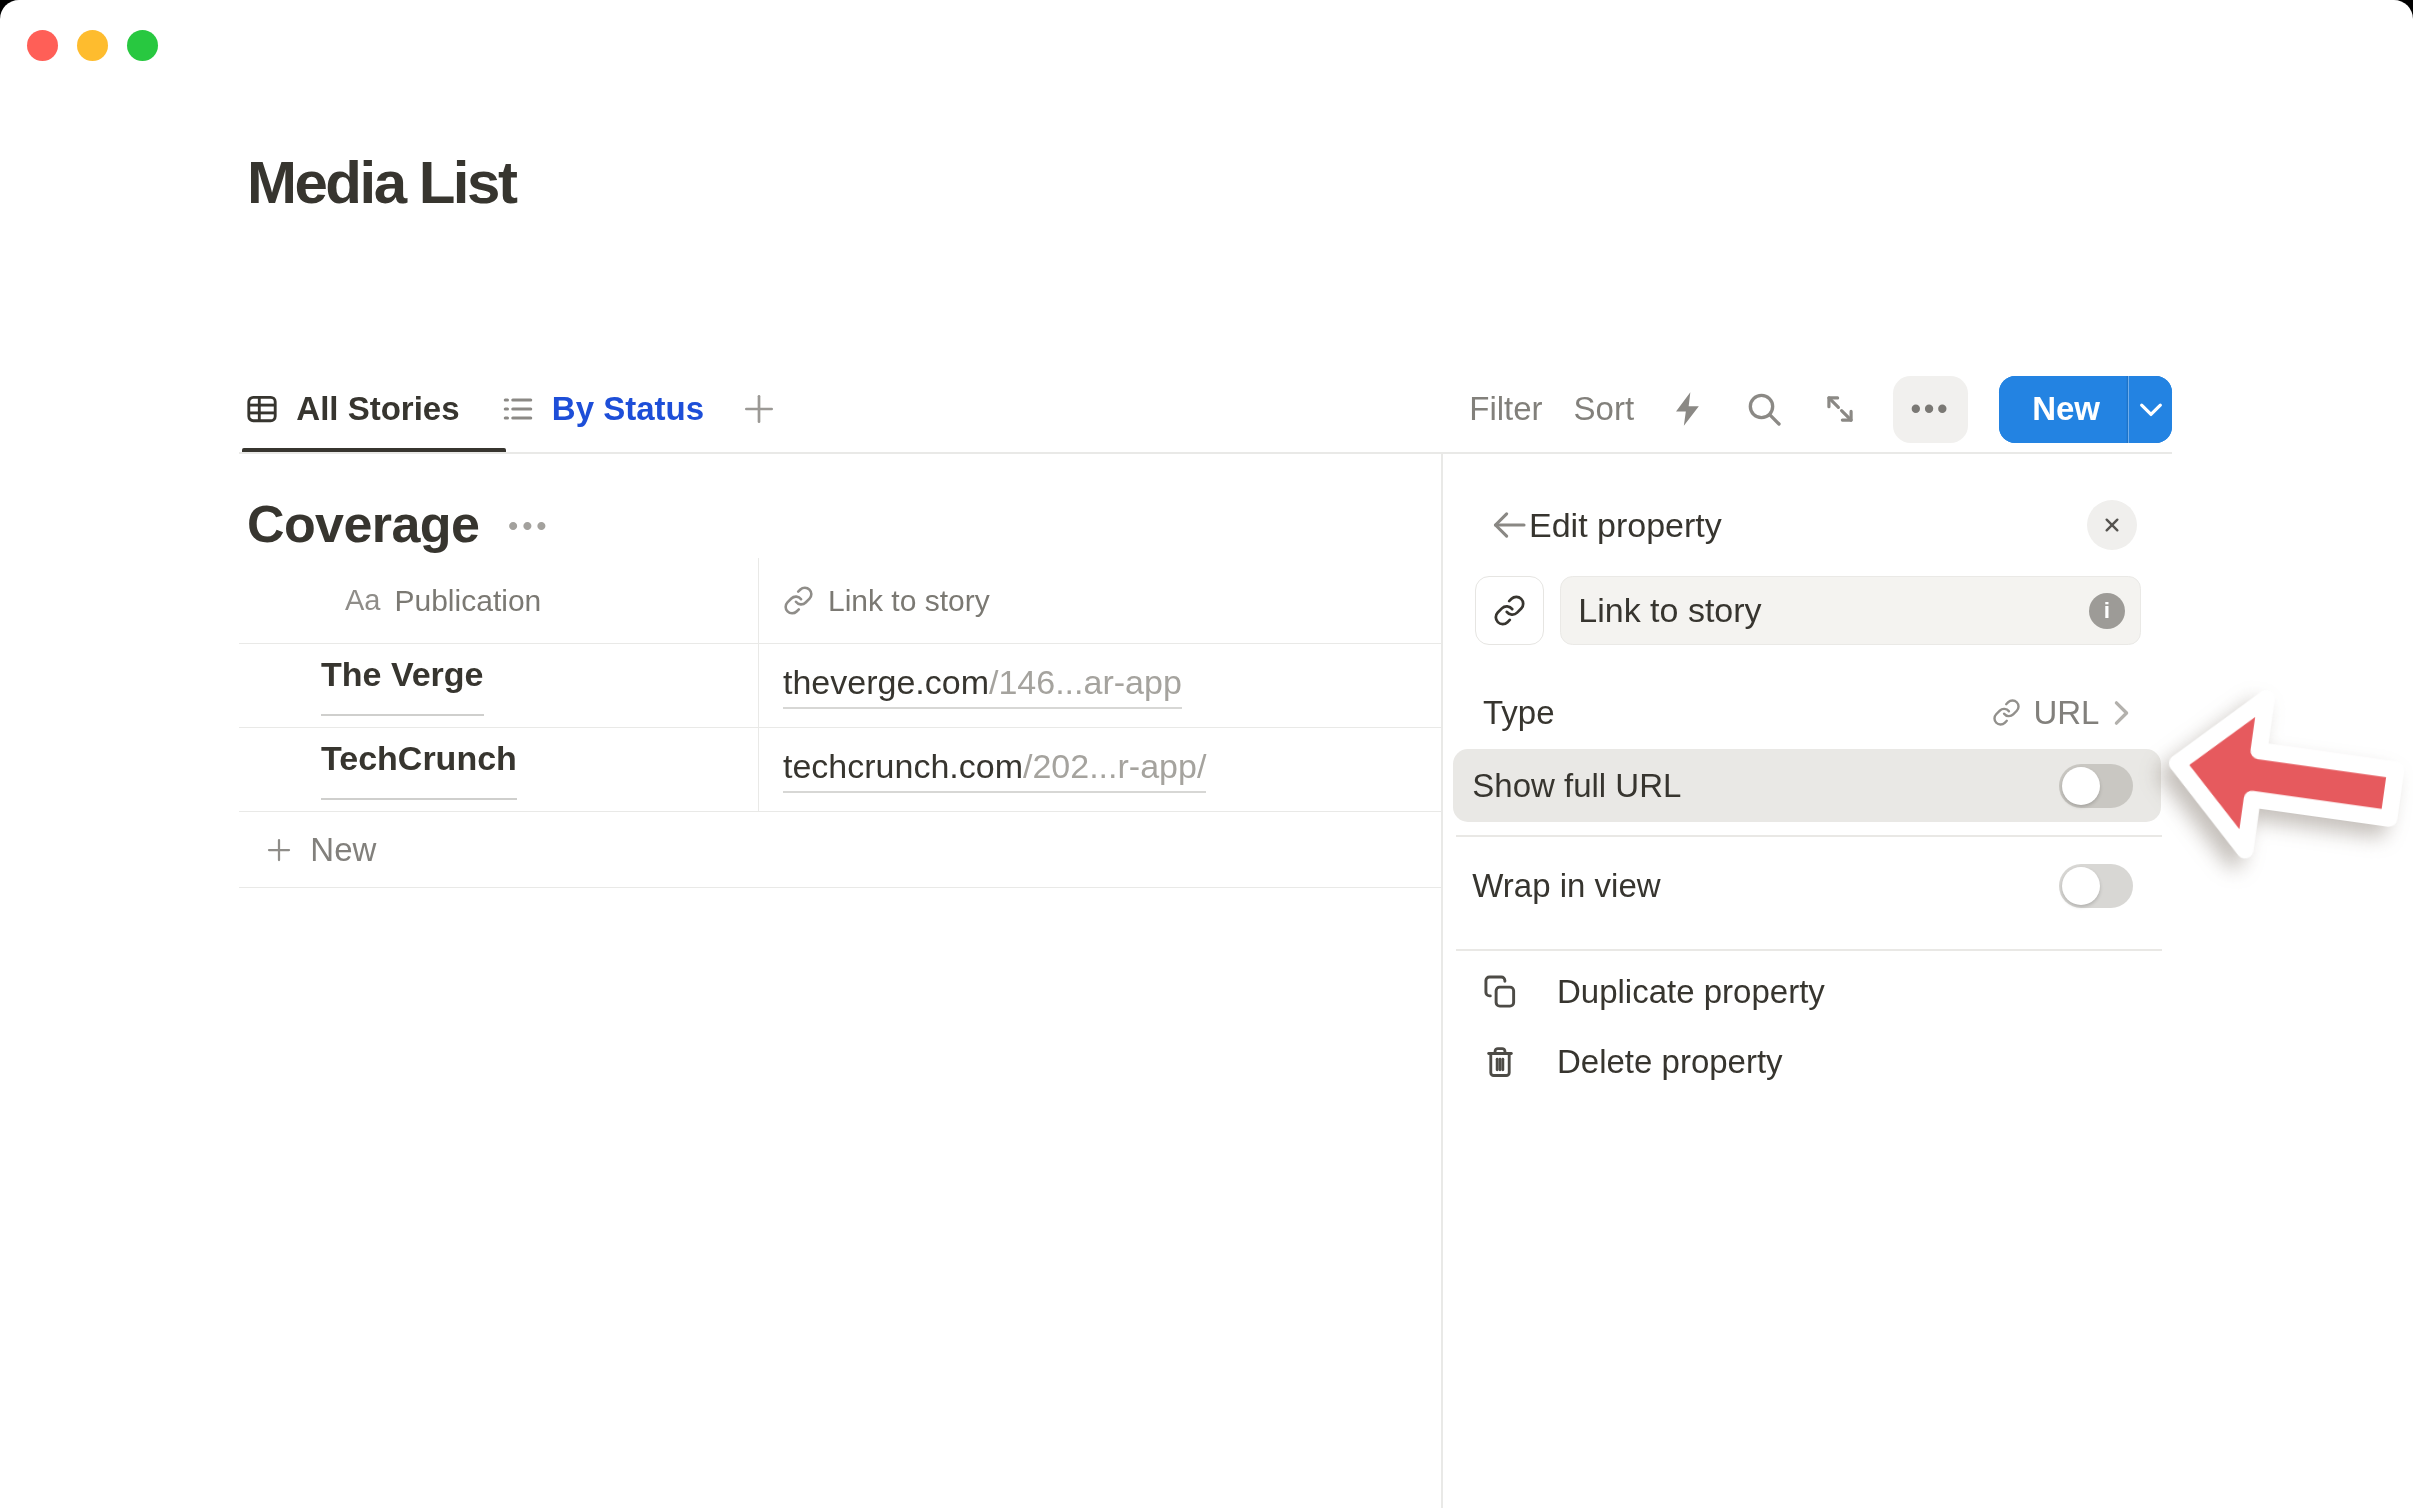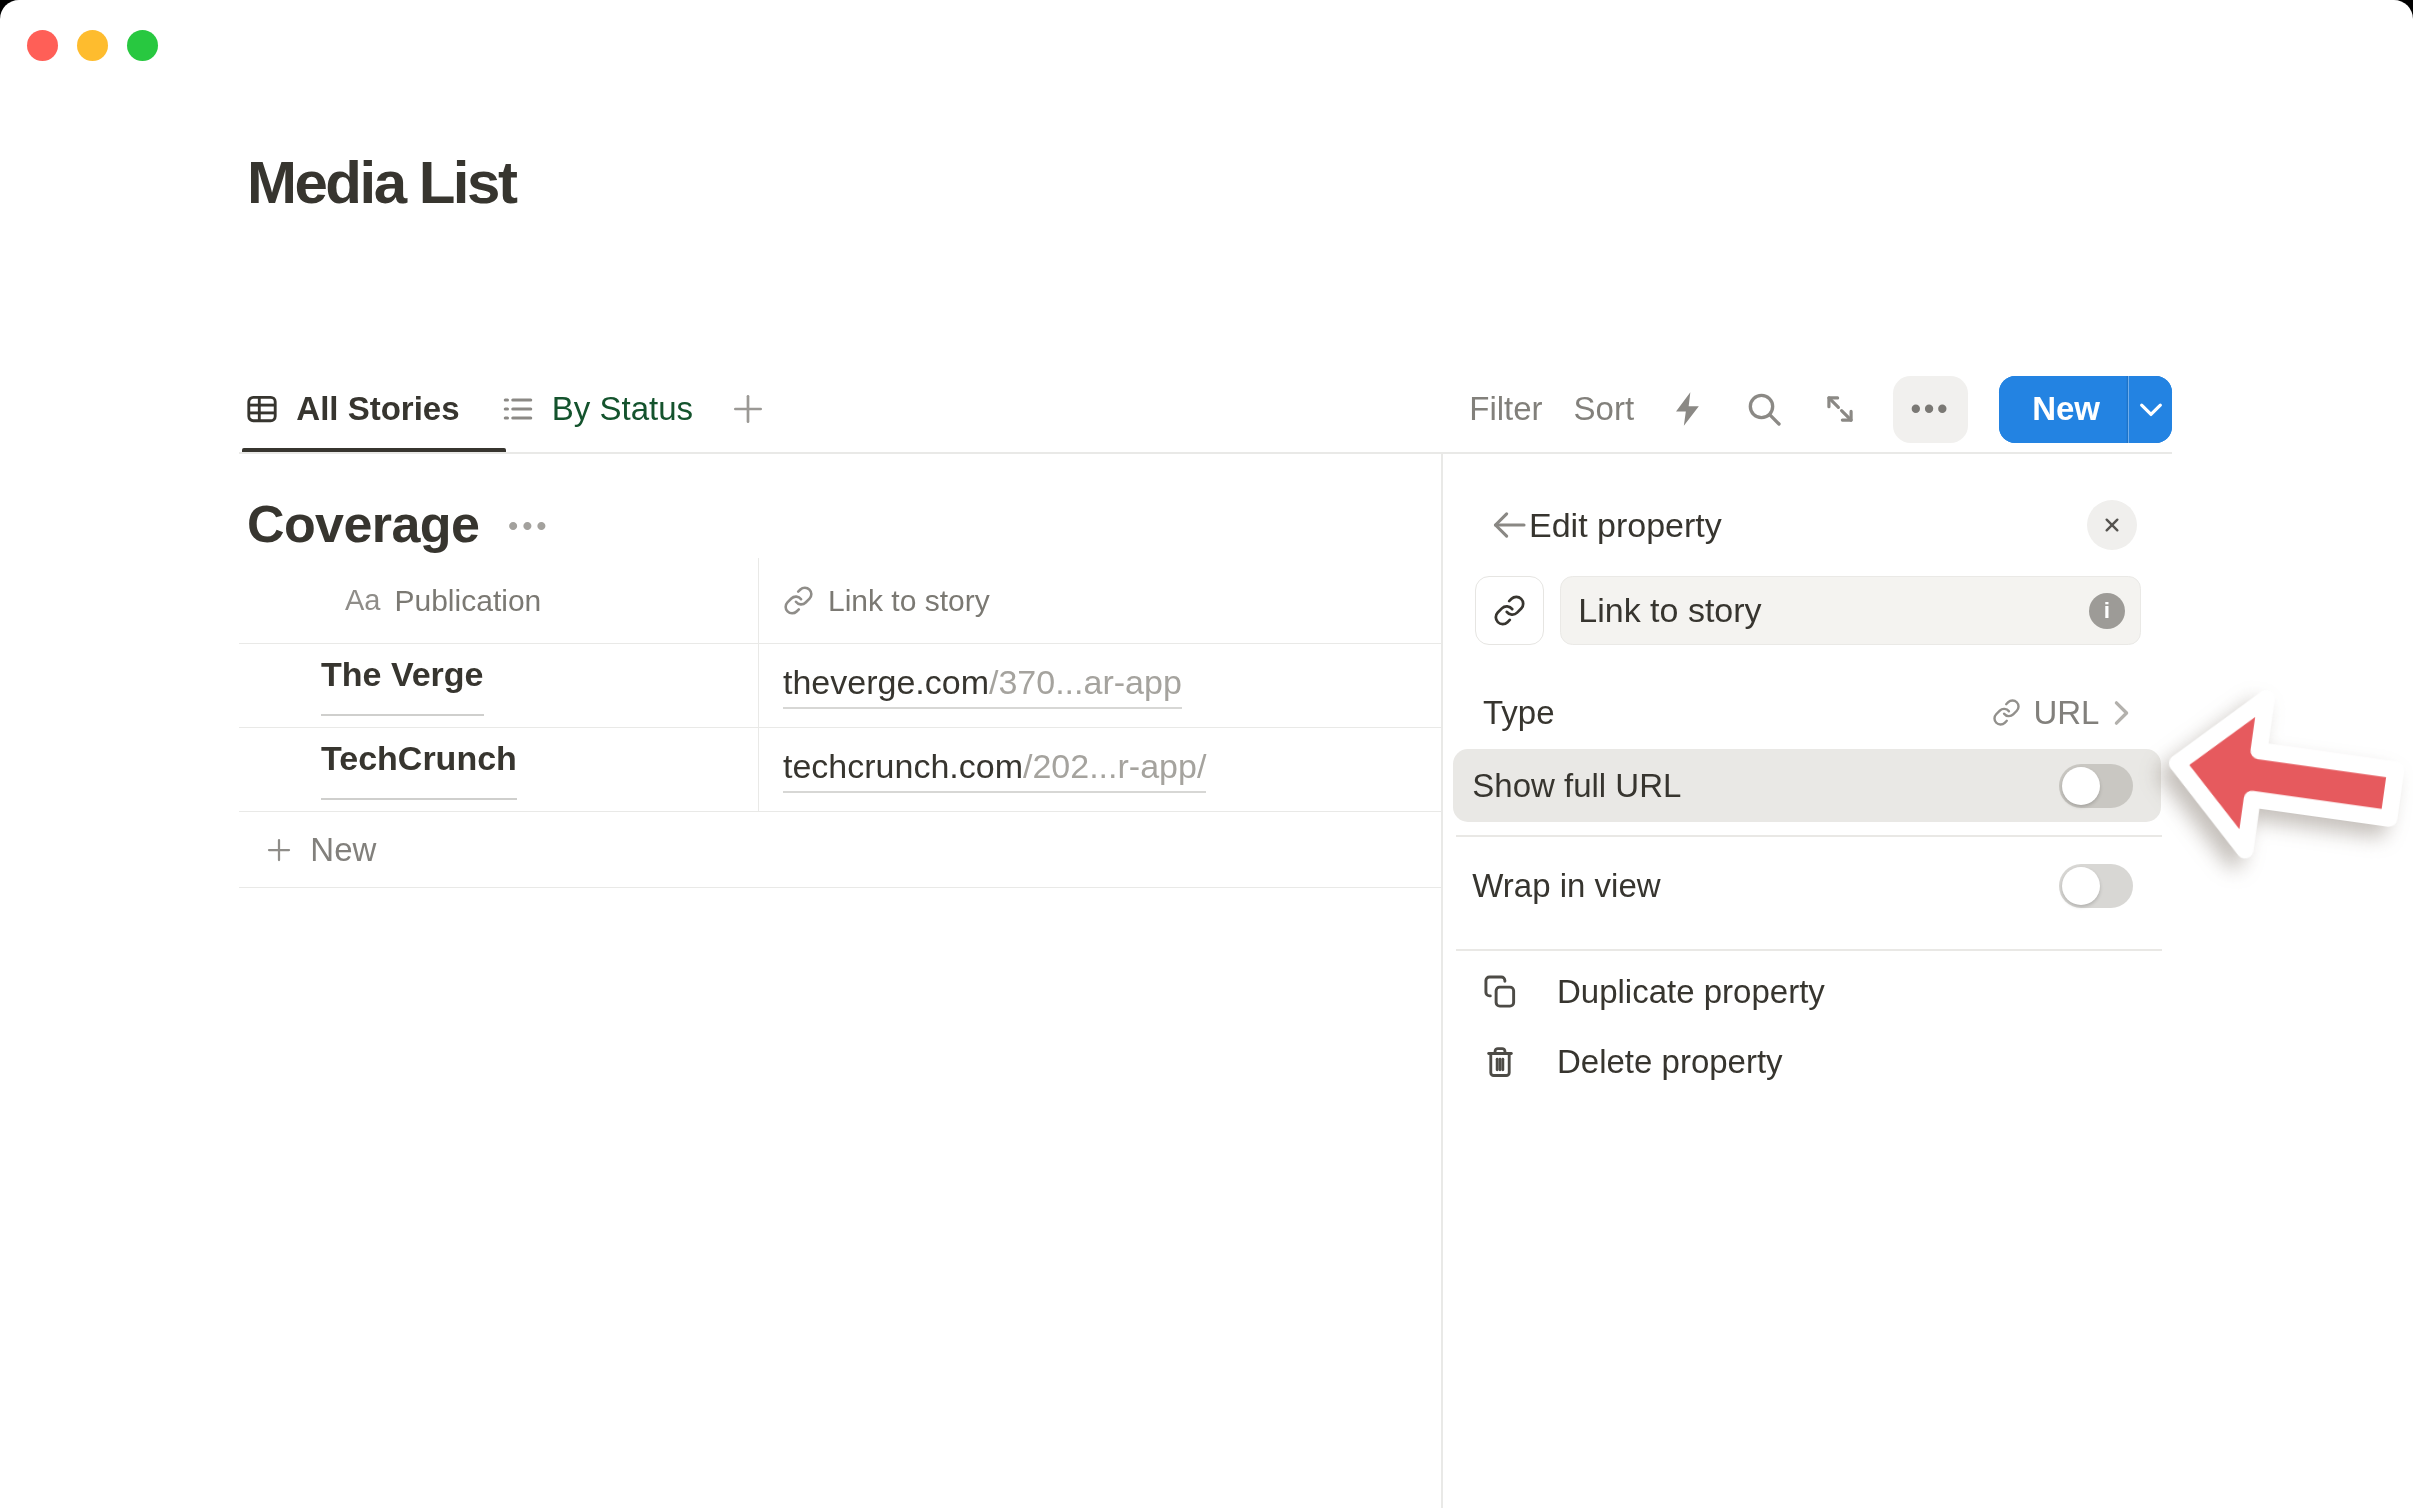--- a/index.html
+++ b/index.html
@@ -11,21 +11,21 @@
   .dot { width:31px; height:31px; border-radius:50%; }
   .dot.red{ background:#ff5f57; } .dot.yellow{ background:#febc2e; } .dot.green{ background:#28c840; }
 
   .page-title { position:absolute; left:247px; top:153px; font-size:60px; font-weight:700; color:#37352f; letter-spacing:-2.5px; line-height:1;text-align:center; }
 
   
   .toolbar { position:absolute; left:239px; top:365px; width:1933px; height:88px; display:flex; align-items:center; justify-content:space-between; }
   .tabs { display:flex; align-items:center; }
   .tab { display:flex; align-items:center; gap:16.3px; font-size:33px; padding:0 5px; cursor:pointer; }
   .tab.active { color:#37352f; font-weight:700; }
-  .tab.inactive { color:#14532d; font-weight:400; margin-left:30px; }
+  .tab.inactive { color:#1d4ed8; font-weight:700; margin-left:30px; }
   .tab .ticon { display:flex; }
   .addview { margin-left:31px; display:flex; }
 
   .actions { display:flex; align-items:center; gap:31px; }
   .txt-btn { font-size:33px; color:#82807b; cursor:pointer; }
   .icon-btn { display:flex; align-items:center; justify-content:center; width:45px; height:45px; }
   .more-btn { width:75px; height:67px; border-radius:17.6px; background:#f1f0ee; color:#7a7874; display:flex; align-items:center; justify-content:center; font-size:29px; letter-spacing:3.1px; font-weight:700; }
   .new-split { display:flex; height:67px; border-radius:16.3px; overflow:hidden; background:#2383e2; }
   .new-main { border:0; background:#2383e2; color:#fff; font-size:33px; font-weight:700; padding:0 28px 0 33px; font-family:inherit; cursor:pointer; }
   .new-caret { border:0; border-left:1.3px solid rgba(255,255,255,0.35); box-shadow:-1.3px 0 0 rgba(0,0,0,0.12); background:#2383e2; width:44px; display:flex; align-items:center; justify-content:center; cursor:pointer; }
@@ -189,21 +189,21 @@
           </svg>
         <span>Link to story</span>
       </div>
     </div>
 
     <div class="trow">
       <div class="cell c1">
         <span class="title-cell">The Verge</span>
       </div>
       <div class="cell c2">
-        <span class="url-cell"><span class="url-main">theverge.com</span><span class="url-muted">/370...ar-app</span></span>
+        <span class="url-cell"><span class="url-main">theverge.com</span><span class="url-muted">/146...ar-app</span></span>
       </div>
     </div>
 
     <div class="trow">
       <div class="cell c1">
         <span class="title-cell">TechCrunch</span>
       </div>
       <div class="cell c2">
         <span class="url-cell"><span class="url-main">techcrunch.com</span><span class="url-muted">/202...r-app/</span></span>
       </div>

